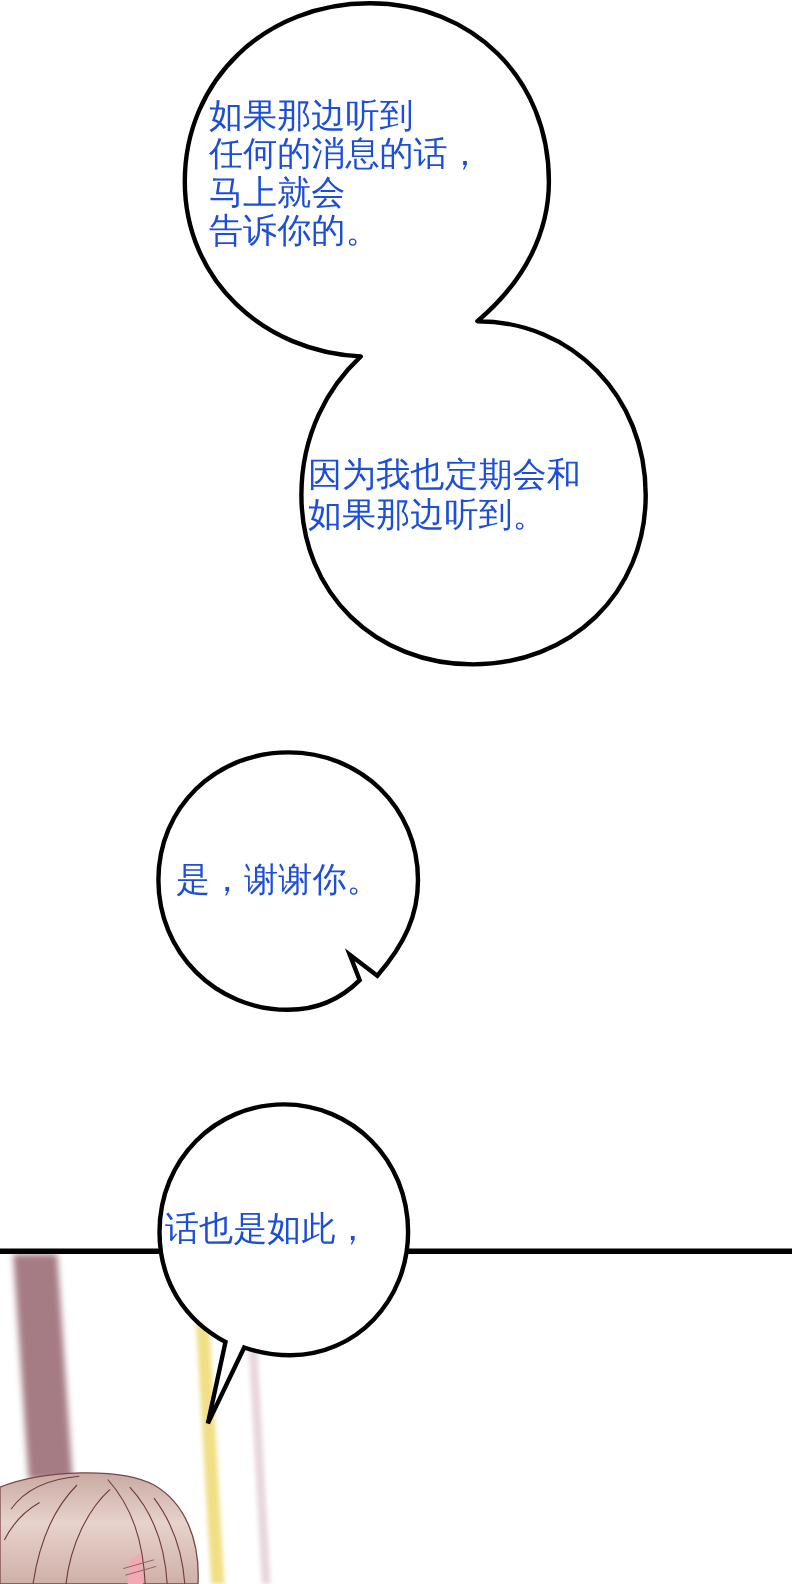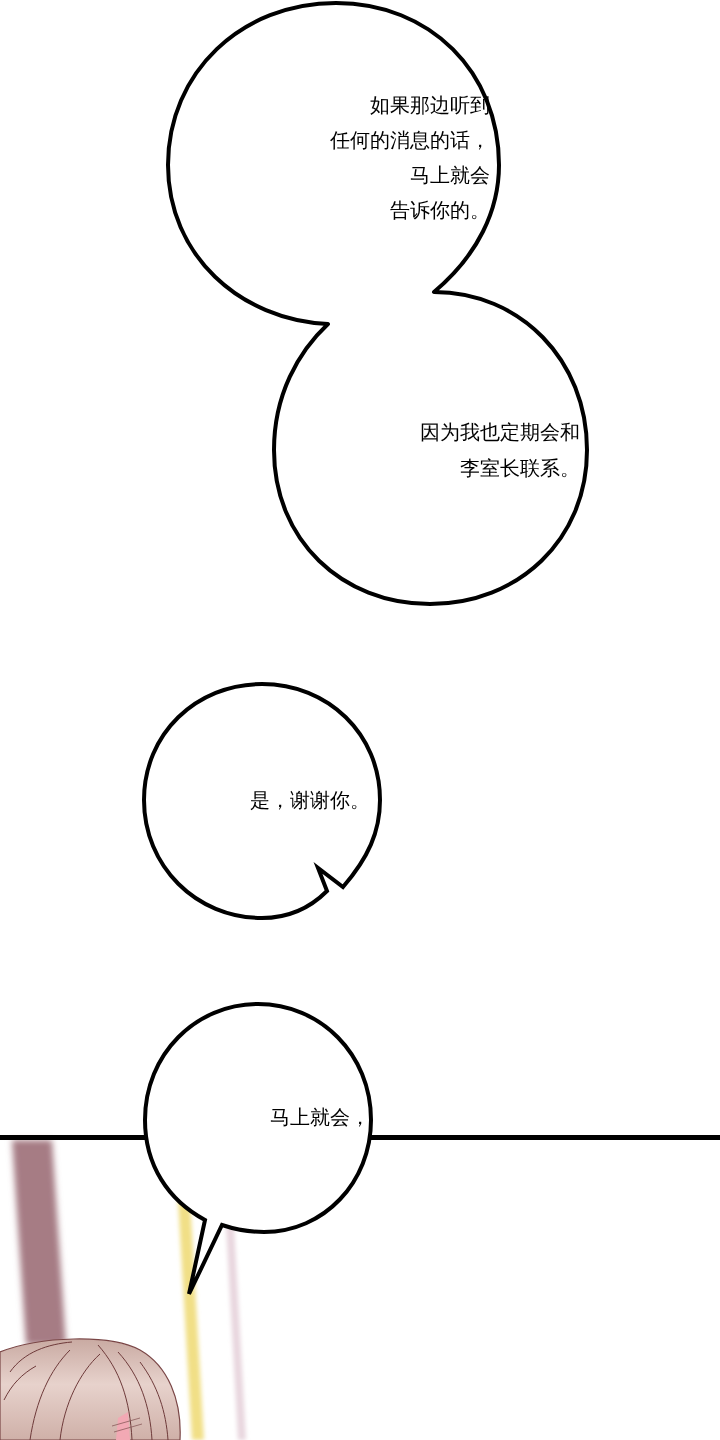--- a/index.html
+++ b/index.html
@@ -1,24 +1,24 @@
 <!DOCTYPE html>
 <html><head>
   <meta charset="utf-8">
   <style>
     html, body { margin: 0; padding: 0; background: #ffffff; }
     body { width: 720px; height: 1440px; position: relative; overflow: hidden; font-family: "DejaVu Sans", sans-serif; }
     .canvas { position: absolute; left: 0; top: 0; width: 720px; height: 1440px; }
     .bubble-text {
       position: absolute;
-      color: #000000;
+      color: #1d4ed8;
       font-family: "DejaVu Sans", sans-serif;
-      font-size: 20px;
+      font-size: 31px;
       line-height: 35px;
-      text-align: right;
+      text-align: left;
       white-space: pre-line;
       letter-spacing: 0px;
     }
     #t1 { left: 190px; top: 88px; width: 300px; }
     #t2 { left: 280px; top: 414px; width: 300px; line-height: 36px; }
     #t3 { left: 160px; top: 783px; width: 210px; }
     #t4 { left: 150px; top: 1100px; width: 220px; }
   </style>
 </head>
 <body>
@@ -124,15 +124,15 @@
       C 246 1232 234 1229 222 1225
       L 189 1294
       Z" fill="#ffffff" stroke="#000" stroke-width="4" stroke-linejoin="miter"></path>
 </svg>
 
 <div id="t1" class="bubble-text">如果那边听到
 任何的消息的话，
 马上就会
 告诉你的。</div>
 <div id="t2" class="bubble-text">因为我也定期会和
-李室长联系。</div>
+如果那边听到。</div>
 <div id="t3" class="bubble-text">是，谢谢你。</div>
-<div id="t4" class="bubble-text">马上就会，</div>
+<div id="t4" class="bubble-text">话也是如此，</div>
 
 </body></html>

